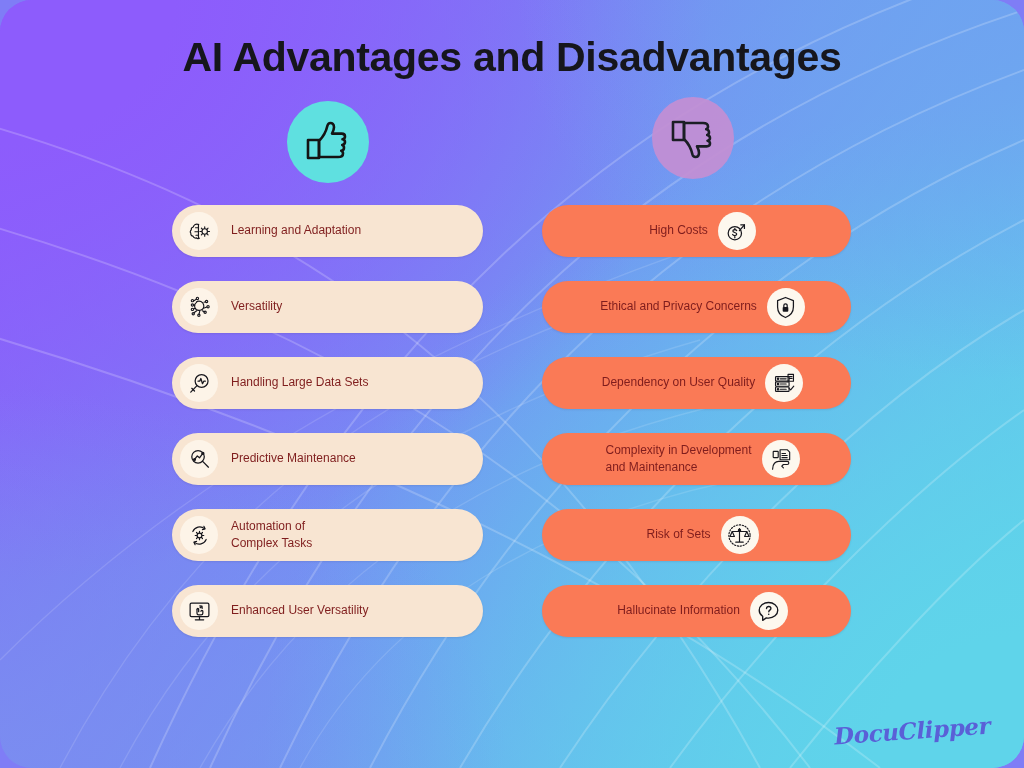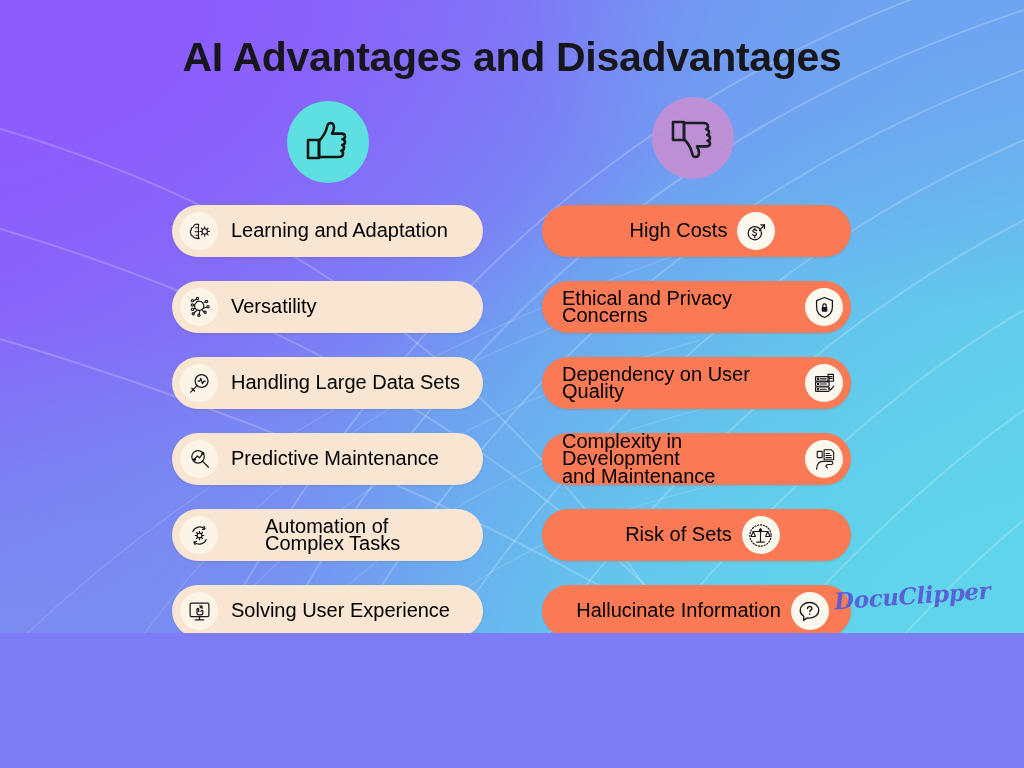--- a/index.html
+++ b/index.html
@@ -7,22 +7,23 @@
   body {
     font-family: "Liberation Sans", sans-serif;
     background: #7f7df6;
     position: relative;
   }
 
   #stage {
     position: absolute;
     inset: 0;
     width: 1024px;
-    height: 633px;
+    height: 768px;
     overflow: hidden;
+    border-radius: 32px;
   }
 
   
   .bg-base {
     position: absolute; inset: 0;
     background:
       radial-gradient(120% 130% at 0% 0%, #8d5cfc 0%, #8d5cfc 14%, rgba(141,92,252,0) 58%),
       radial-gradient(120% 140% at 100% 100%, #5fd4ea 0%, #5fd4ea 12%, rgba(95,212,234,0) 62%),
       linear-gradient(125deg, #8a5cfb 0%, #7b7ef4 30%, #6fa0f1 58%, #67bbef 78%, #5fd3ea 100%);
   }
@@ -66,21 +67,21 @@
 
   .pill {
     position: relative;
     border-radius: 32px;
     height: 52px;
     display: flex;
     align-items: center;
     margin-bottom: 24px;
     box-shadow: 0 1px 2px rgba(40,30,70,0.10);
   }
-  .pill.tall { height: 52px; gap: 34px; }
+  .pill.tall { height: 52px; }
 
   .pill-pro {
     background: #f8e5d2;
     padding-left: 8px;
     padding-right: 14px;
   }
   .pill-con {
     background: #fa7a56;
     padding-left: 20px;
     padding-right: 8px;
@@ -91,23 +92,23 @@
     flex: 0 0 auto;
     width: 38px; height: 38px;
     border-radius: 50%;
     background: #fdf4e8;
     display: flex; align-items: center; justify-content: center;
   }
   .badge.con { background: #fdf8ee; }
   .badge svg { display: block; }
 
   .pill-label {
-    font-size: 20px;
+    font-size: 12px;
     line-height: 17.5px;
-    color: #000000;
+    color: #7f1d1d;
     white-space: pre-line;
   }
   .pill-pro .pill-label { margin-left: 13px; }
   .pill-con .pill-label { margin-right: 10px; }
 
   
   .watermark {
     position: absolute;
     right: 34px;
     bottom: 24px;
@@ -255,21 +256,21 @@
     <div class="pill pill-pro">
       <span class="badge">
         <svg width="25" height="25" viewBox="0 0 24 24" fill="none" stroke="#17171d" stroke-width="1.2" stroke-linecap="round" stroke-linejoin="round">
           <rect x="3" y="4" width="18" height="13" rx="1.3"></rect>
           <path d="M8 20h8M12 17v3"></path>
           <path d="M12.6 8.4l1.6-1.6M14.4 6.9l.2 2.1M14.4 6.9l-2.1-.2"></path>
           <path d="M9.6 10.4v3.2c0 .9.7 1.6 1.6 1.6h2.4c.9 0 1.6-.7 1.6-1.6v-1.8c0-.5-.4-.9-.9-.9-.5 0-.9.4-.9.9"></path>
           <path d="M11.2 12.2v-2.2c0-.5-.4-.9-.8-.9-.5 0-.8.4-.8.9"></path>
         </svg>
       </span>
-      <span class="pill-label">Solving User Experience</span>
+      <span class="pill-label">Enhanced User Versatility</span>
     </div>
 
 
   </div>
 
   <div class="col col-right">
 
     <div class="pill pill-con">
       <span class="pill-label">High Costs</span>
       <span class="badge con">

